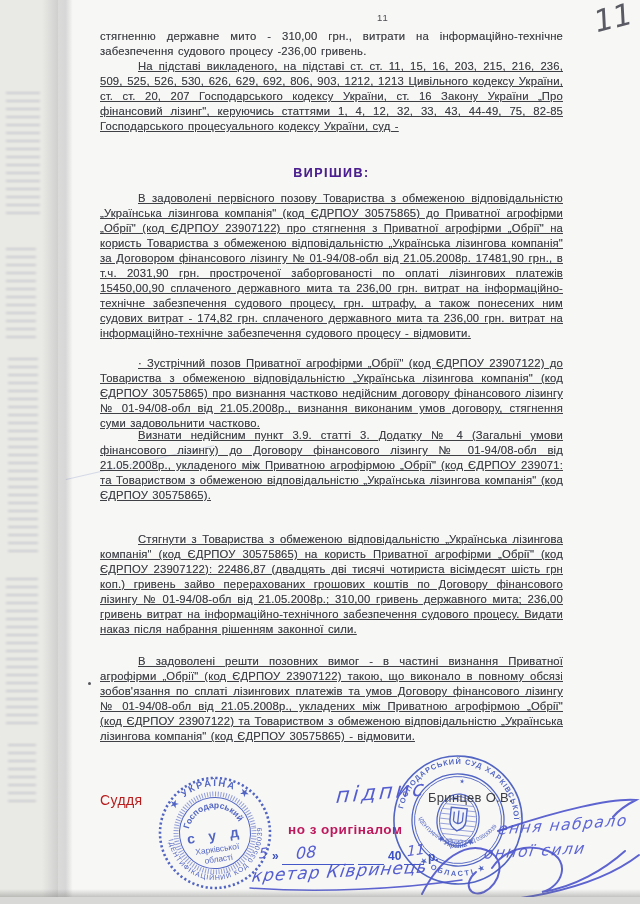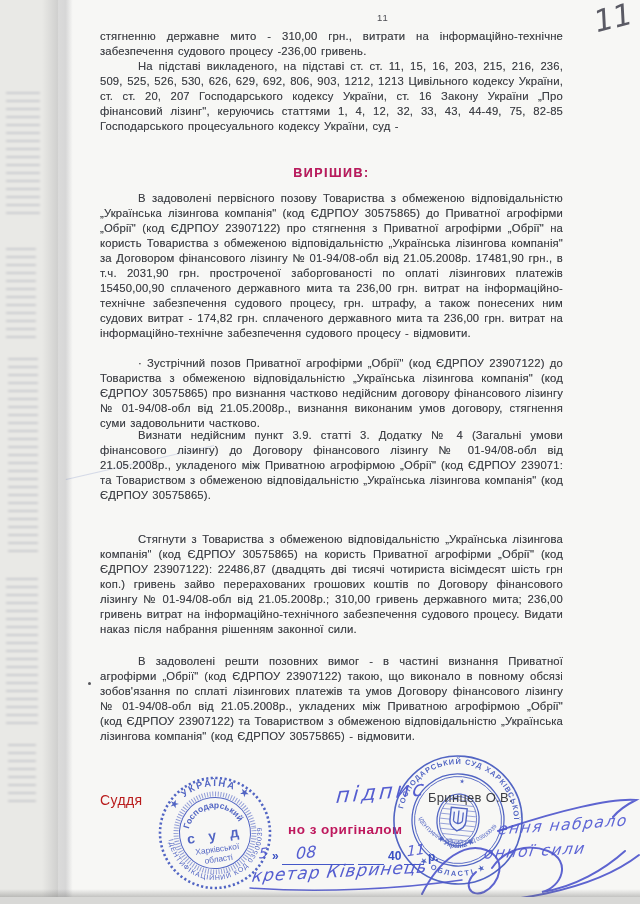--- a/index.html
+++ b/index.html
@@ -11,23 +11,23 @@
          background:repeating-linear-gradient(180deg, rgba(125,130,148,.32) 0 2.5px, transparent 2.5px 8px);}
   .fold{position:absolute;left:42px;top:0;width:32px;height:904px;
         background:linear-gradient(90deg, rgba(120,120,122,0) 0%, rgba(105,105,110,.20) 50%, rgba(140,140,145,.30) 74%, rgba(255,255,255,0) 96%);}
   .btm-shadow{position:absolute;left:0;bottom:0;width:640px;height:8px;
         background:linear-gradient(0deg, rgba(110,110,108,.38), rgba(110,110,108,0));}
   .crease{position:absolute;left:64px;top:462px;width:152px;height:1px;
         background:rgba(110,130,190,.25);transform:rotate(-13deg);}
   
   .txt{position:absolute;left:100px;width:463px;color:#3e4046;font-size:11.3px;line-height:15px;
        text-align:justify;letter-spacing:.15px;word-spacing:1px;text-shadow:0 0 .5px rgba(62,64,70,.5);}
-  .indent{text-indent:38px;}
+  .indent{text-indent:38px;text-decoration:underline;}
   .heading{position:absolute;left:100px;width:463px;text-align:center;font-weight:bold;
-       font-size:12.5px;letter-spacing:1.5px;color:#be185d;text-shadow:0 0 .5px rgba(58,59,64,.5);}
+       font-size:12.5px;letter-spacing:1.5px;color:#4c1d95;text-shadow:0 0 .5px rgba(58,59,64,.5);}
   .pagenum{position:absolute;left:377px;top:12px;font-size:9.5px;letter-spacing:1px;color:#4b4c52;}
   .hand-pagenum{position:absolute;left:594px;top:0px;font-size:30px;color:#5a5a64;
        font-family:"DejaVu Sans",sans-serif;font-style:italic;transform:rotate(-14deg);}
   .margin-dot{position:absolute;left:88px;top:682px;width:3px;height:3px;border-radius:50%;background:#55565c;}
   
   .judge-label{position:absolute;left:100px;top:792px;font-size:14px;color:#b91c1c;letter-spacing:.4px;}
   .judge-name{position:absolute;left:428px;top:790px;font-size:13px;font-weight:normal;color:#3b3c41;letter-spacing:.3px;}
   .hand{position:absolute;white-space:nowrap;color:#545dd0;font-family:"DejaVu Sans",sans-serif;
         font-style:italic;}
   .hand-signature-word{left:336px;top:780px;font-size:21px;letter-spacing:3px;transform:rotate(-5deg) skewX(-10deg);}

